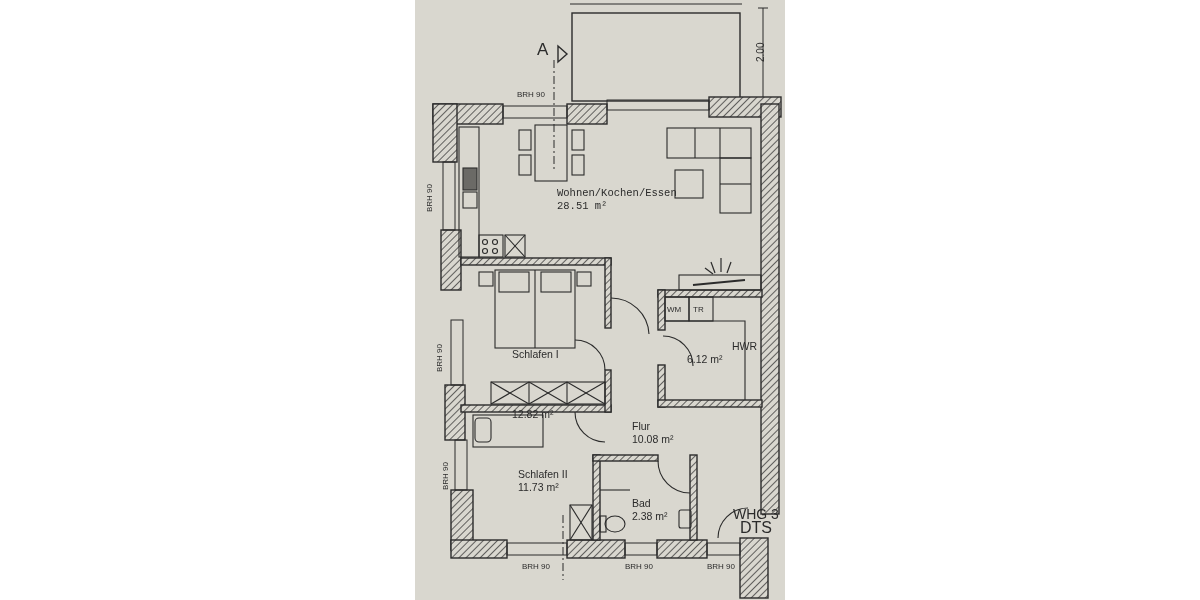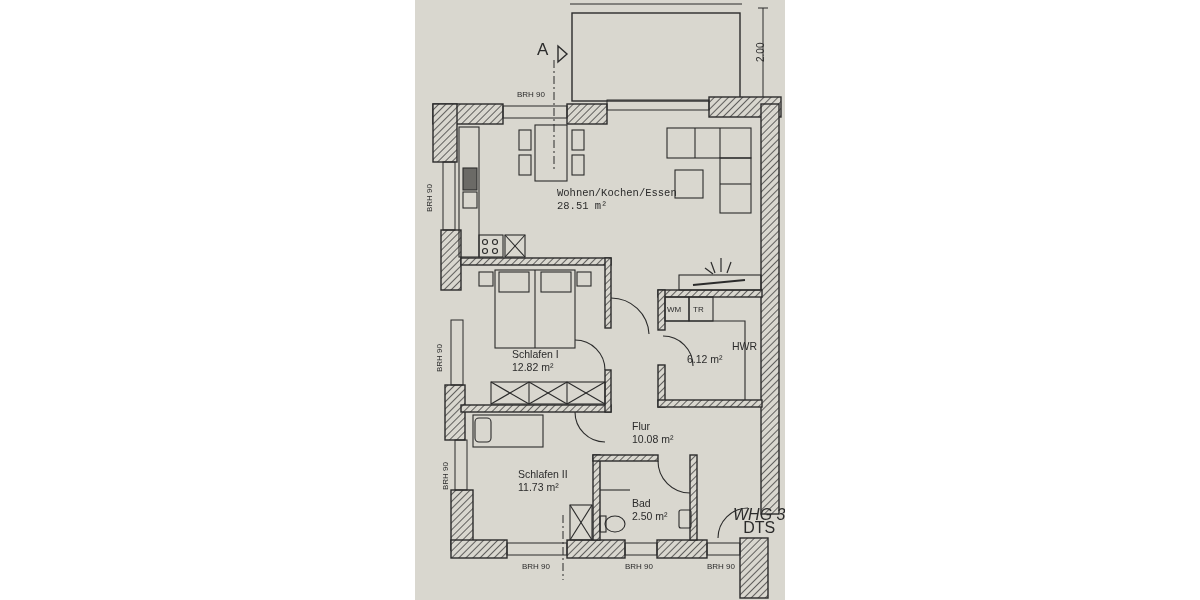--- a/index.html
+++ b/index.html
@@ -184,39 +184,39 @@
   <div class="lbl small" style="left:107px;top:562px;">BRH 90</div>
   <div class="lbl small" style="left:210px;top:562px;">BRH 90</div>
   <div class="lbl small" style="left:292px;top:562px;">BRH 90</div>
 
   <div style="position:absolute;left:142px;top:187px;font-family:Liberation Mono, monospace;">
     <div class="lbl room" style="position:relative;">Wohnen/Kochen/Essen</div>
     <div class="lbl room" style="position:relative;">28.51 m²</div>
   </div>
   <div style="position:absolute;left:97px;top:348px;">
     <div class="lbl room" style="position:relative;">Schlafen I</div>
-    <div class="lbl room" style="position:relative;">12.82 m²</div>
+    <div class="lbl room" style="position:relative;margin-top:47px;">12.82 m²</div>
   </div>
   <div style="position:absolute;left:272px;top:340px;">
     <div class="lbl room" style="position:relative;padding-left:45px;">HWR</div>
     <div class="lbl room" style="position:relative;">6.12 m²</div>
   </div>
   <div style="position:absolute;left:217px;top:420px;">
     <div class="lbl room" style="position:relative;">Flur</div>
     <div class="lbl room" style="position:relative;">10.08 m²</div>
   </div>
   <div style="position:absolute;left:103px;top:468px;">
     <div class="lbl room" style="position:relative;">Schlafen II</div>
     <div class="lbl room" style="position:relative;">11.73 m²</div>
   </div>
   <div style="position:absolute;left:217px;top:497px;">
     <div class="lbl room" style="position:relative;">Bad</div>
-    <div class="lbl room" style="position:relative;">2.50 m²</div>
+    <div class="lbl room" style="position:relative;">2.38 m²</div>
   </div>
 
   <div class="lbl small" style="left:252px;top:305px;">WM</div>
   <div class="lbl small" style="left:278px;top:305px;">TR</div>
 
   <div style="position:absolute;left:318px;top:508px;text-align:center;">
-    <div class="lbl" style="position:relative;font-size:16px;font-style:italic;">WHG 3</div>
+    <div class="lbl" style="position:relative;font-size:14px;">WHG 3</div>
     <div class="lbl" style="position:relative;font-size:16px;">DTS</div>
   </div>
 </div>
 
 </body></html>

